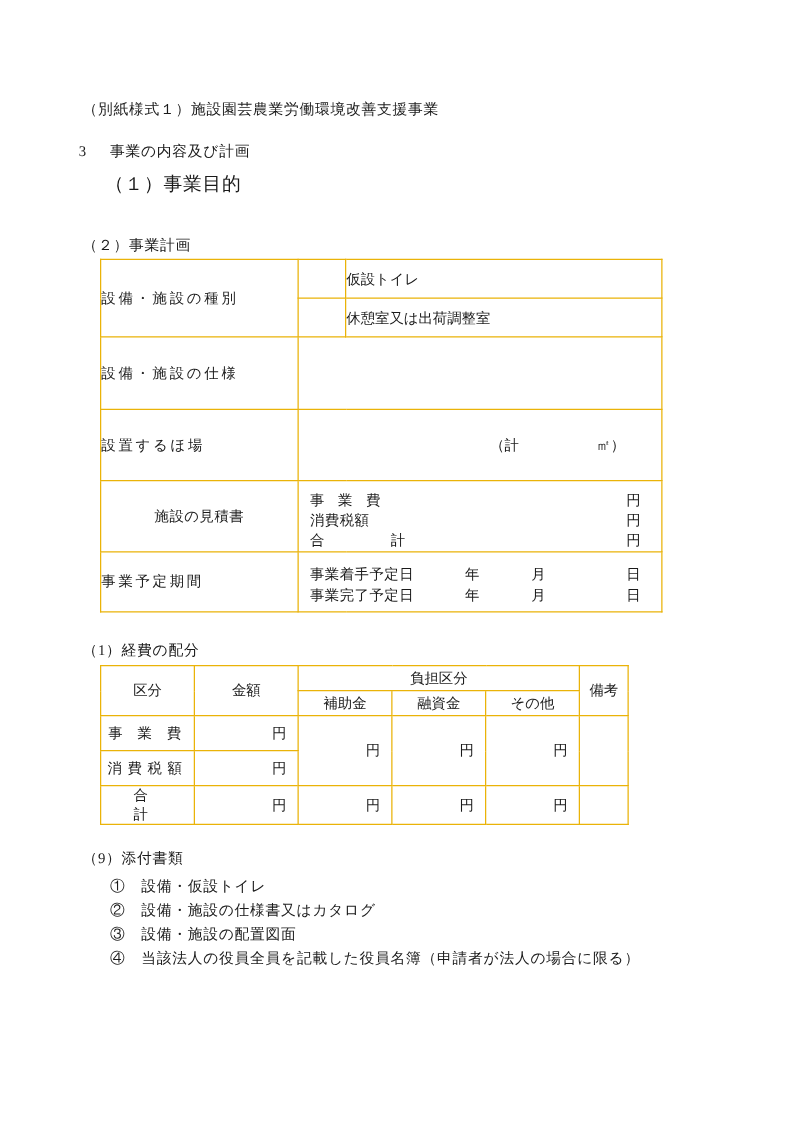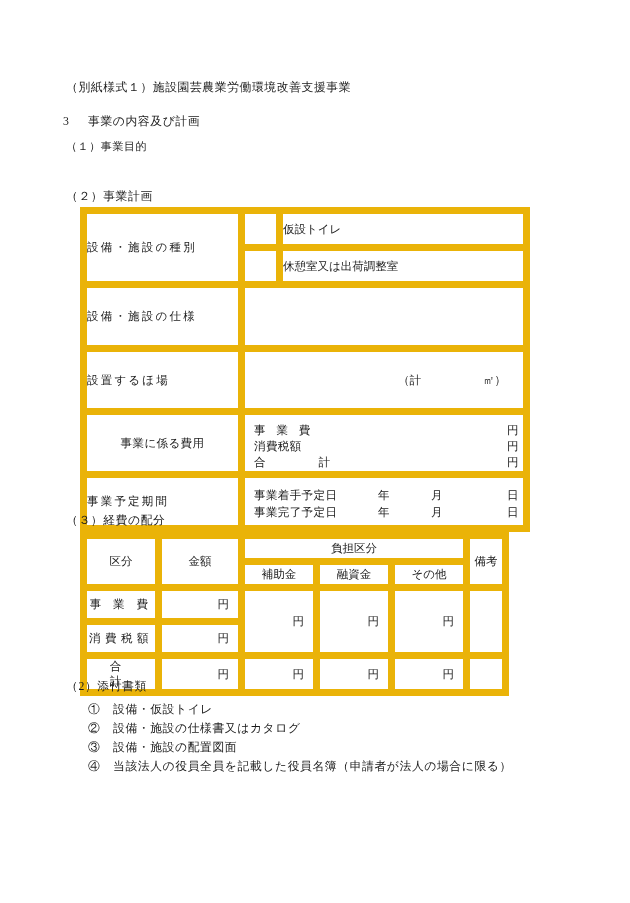--- a/index.html
+++ b/index.html
@@ -25,34 +25,34 @@
     position: absolute;
     white-space: pre;
     line-height: 1.0;
     font-size: 11.5px;
     letter-spacing: 0.6px;
   }
   
   #form-title      { left: 66px;  top: 82px;  font-size: 11.8px; }
   #section-number  { left: 63px;  top: 116px; font-size: 11.8px; }
   #section-title   { left: 88px;  top: 116px; font-size: 11.8px; }
-  #sub1            { left: 66px;  top: 141px; font-size: 11px; }
+  #sub1            { left: 84px;  top: 141px; font-size: 15px; }
   #sub2            { left: 66px;  top: 191px; font-size: 11.8px; }
   #sub3            { left: 66px;  top: 515px; font-size: 11.8px; }
   #sub4            { left: 66px;  top: 681px; font-size: 11.8px; }
 
   
   table.grid {
     position: absolute;
     border-collapse: collapse;
     table-layout: fixed;
     font-size: 11.5px;
   }
   table.grid td {
-    border: 7px solid #eab308;
+    border: 1px solid #eab308;
     padding: 0;
     vertical-align: middle;
     font-weight: normal;
   }
   .lbl {
     text-align: left;
     letter-spacing: 2.2px;
     padding-left: 2px;
   }
   .lbl-tight {
@@ -174,21 +174,21 @@
         <td class="lbl r-field">設置するほ場</td>
         <td colspan="2" class="r-field">
           <div class="lines">
             <span class="field-note">（計</span>
             <span class="field-unit">㎡）</span>
           </div>
         </td>
       </tr>
 
       <tr>
-        <td class="lbl-tight r-cost">事業に係る費用</td>
+        <td class="lbl-tight r-cost">施設の見積書</td>
         <td colspan="2" class="r-cost">
           <div class="lines">
             <span class="cost-l1">事 業 費</span>
             <span class="cost-u1">円</span>
             <span class="cost-l2">消費税額</span>
             <span class="cost-u2">円</span>
             <span class="cost-l3">合　　計</span>
             <span class="cost-u3">円</span>
           </div>
         </td>
@@ -205,21 +205,21 @@
             <span class="per-l2">事業完了予定日</span>
             <span class="per-y2">年</span>
             <span class="per-m2">月</span>
             <span class="per-d2">日</span>
           </div>
         </td>
       </tr>
     </tbody>
   </table>
 
-  <div class="tx" id="sub3">（３）経費の配分</div>
+  <div class="tx" id="sub3">（1）経費の配分</div>
 
   <table class="grid" id="budget-table">
     <colgroup>
       <col class="bc-kubun">
         <col class="bc-kingaku">
       <col class="bc-share">
         <col class="bc-share">
         <col class="bc-share">
       <col class="bc-biko">
     </colgroup>
@@ -254,21 +254,21 @@
         <td class="tot-h sp-wider">合　　計</td>
         <td class="tot-h money">円</td>
         <td class="tot-h money">円</td>
         <td class="tot-h money">円</td>
         <td class="tot-h money">円</td>
         <td class="tot-h"></td>
       </tr>
     </tbody>
   </table>
 
-  <div class="tx" id="sub4">（2）添付書類</div>
+  <div class="tx" id="sub4">（9）添付書類</div>
 
   <div id="att1">
     <span class="att att-num" style="top:702px">①</span>
     <span class="att att-txt" style="top:702px">設備・仮設トイレ</span>
   </div>
   <div id="att2">
     <span class="att att-num" style="top:721px">②</span>
     <span class="att att-txt" style="top:721px">設備・施設の仕様書又はカタログ</span>
   </div>
   <div id="att3">

